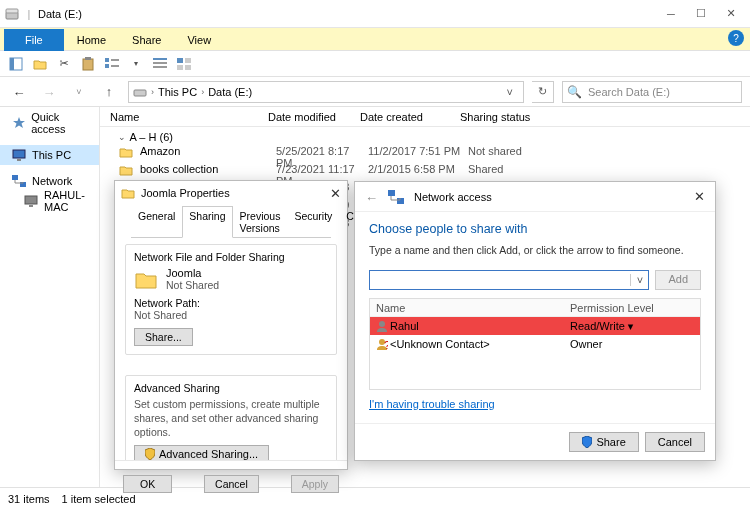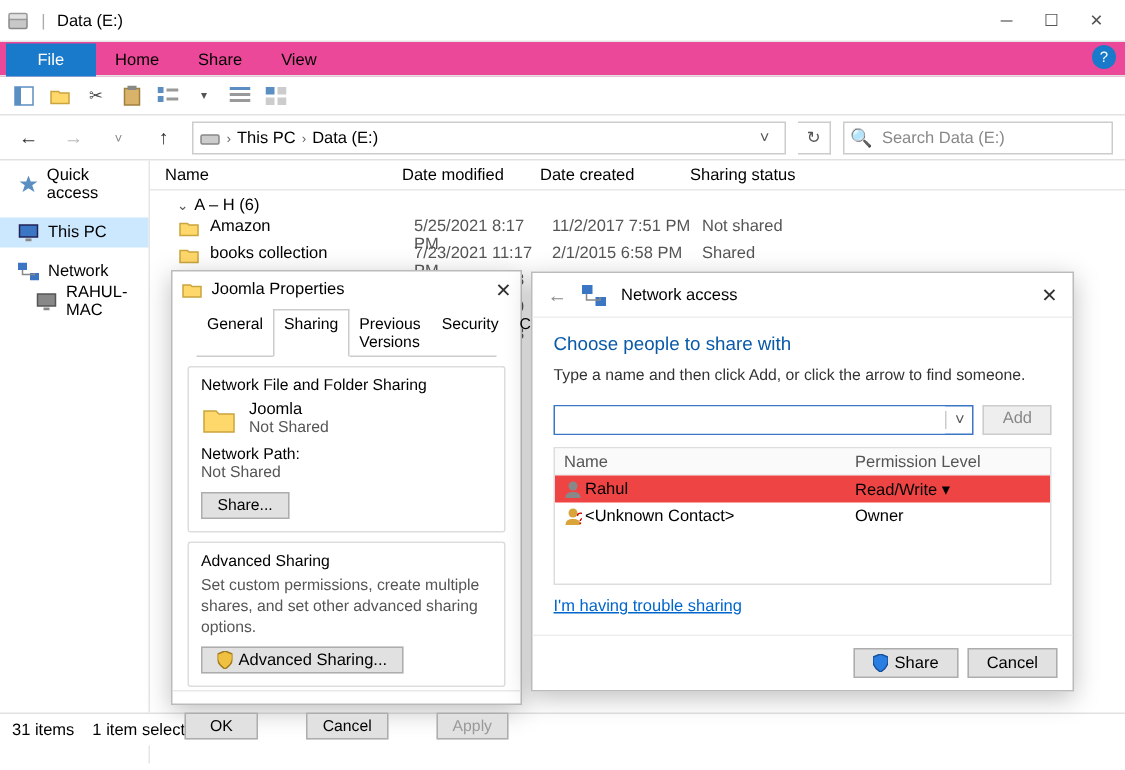--- a/index.html
+++ b/index.html
@@ -2,21 +2,21 @@
 <html><head>
 <meta charset="utf-8">
 <style>
 *{box-sizing:border-box;margin:0;padding:0;font-family:"Segoe UI",Tahoma,sans-serif;font-size:11px;color:#000}
 body{background:#fff;width:750px;height:513px;overflow:hidden;position:relative}
 .titlebar{height:28px;display:flex;align-items:center;padding:0 4px;border-bottom:1px solid #e5e5e5}
 .titlebar .ticon{width:16px;height:16px;margin-right:6px;display:flex;align-items:center;justify-content:center}
 .titlebar .title{flex:1}
 .winbtns{display:flex;gap:0}
 .winbtn{width:30px;height:22px;display:flex;align-items:center;justify-content:center;color:#555}
-.ribbon-tabs{height:23px;display:flex;align-items:end;padding-left:4px;border-bottom:1px solid #e1e1e1;background:#ec4899}
+.ribbon-tabs{height:23px;display:flex;align-items:end;padding-left:4px;border-bottom:1px solid #e1e1e1;background:#fef9c3}
 .rtab{padding:4px 12px 4px;font-size:11px;position:relative;top:1px;border:1px solid transparent}
 .rtab.file{background:#1979ca;color:#fff;padding:4px 20px}
 .qat{height:26px;display:flex;align-items:center;padding:0 6px;gap:4px;border-bottom:1px solid #e1e1e1}
 .qat .qbtn{width:20px;height:20px;display:flex;align-items:center;justify-content:center;color:#444}
 .addrrow{height:30px;display:flex;align-items:center;padding:0 8px;gap:8px;border-bottom:1px solid #e1e1e1}
 .navarrow{width:22px;height:22px;display:flex;align-items:center;justify-content:center;color:#333;font-size:13px}
 .addrbar{flex:1;height:22px;border:1px solid #ccc;display:flex;align-items:center;padding:0 4px;gap:4px}
 .addrbar .crumb{font-size:11px}
 .addrbar .sep{color:#666;font-size:9px}
 .addrbar .dd{margin-left:auto;color:#555;padding:0 6px}
@@ -36,31 +36,31 @@
 .cols .c3{width:100px}
 .cols .c4{flex:1}
 .group{padding:4px 0 2px 18px;color:#0066cc;display:flex;align-items:center;gap:4px}
 .group .chev{font-size:9px;color:#555}
 .row{display:flex;align-items:flex-start;height:18px;padding-left:18px}
 .row .fi{width:16px;height:14px;margin-right:6px;display:flex;align-items:center;justify-content:center}
 .row .n{width:136px}
 .row .dm{width:92px;color:#555}
 .row .dc{width:100px;color:#555}
 .row .ss{color:#555}
-.status{position:absolute;left:0;bottom:16px;height:22px;width:750px;border-top:1px solid #e1e1e1;display:flex;align-items:center;padding:0 8px;gap:12px;color:#555;background:#fff}
+.status{position:absolute;left:0;bottom:4px;height:22px;width:750px;border-top:1px solid #e1e1e1;display:flex;align-items:center;padding:0 8px;gap:12px;color:#555;background:#fff}
 
 .dialog{position:absolute;background:#fff;border:1px solid #bbb;box-shadow:0 4px 16px rgba(0,0,0,.25)}
 .props{left:114px;top:180px;width:234px;height:290px;font-size:11px}
 .props .dtitle{height:24px;display:flex;align-items:center;padding:0 6px;gap:6px}
 .props .dclose{margin-left:auto;font-size:13px;color:#333}
 .props .tabs{display:flex;border-bottom:1px solid #ccc;margin:0 16px}
 .props .ptab{padding:3px 6px;border:1px solid transparent;position:relative;top:1px;font-size:10.5px}
 .props .ptab.active{border:1px solid #ccc;border-bottom:1px solid #fff;background:#fff}
 .props .inner{padding:6px 10px;height:222px;overflow:hidden}
-.props .grp{border:1px solid #ddd;border-radius:2px;padding:6px 8px 8px;margin-bottom:6px}
+.props .grp{border:1px solid #ddd;border-radius:2px;padding:6px 8px 8px;margin-bottom:20px}
 .props .grp .gt{font-size:10.5px;color:#000;margin-bottom:4px}
 .props .grp .text{font-size:10.5px;color:#555;line-height:1.3}
 .props .btn{border:1px solid #adadad;background:#e1e1e1;padding:2px 10px;font-size:10.5px;display:inline-flex;align-items:center;gap:4px}
 .props .bot{display:flex;gap:6px;justify-content:space-between;padding:14px 8px;border-top:1px solid #e8e8e8}
 .link{color:#0066cc;text-decoration:underline}
 .share{left:354px;top:181px;width:362px;height:280px}
 .share .hdr{height:30px;display:flex;align-items:center;padding:0 10px;gap:10px;border-bottom:1px solid #eee}
 .share .hdr .back{color:#888;font-size:13px}
 .share .hdr .ni{color:#1979ca}
 .share .hdr .x{margin-left:auto;color:#333;font-size:13px}

